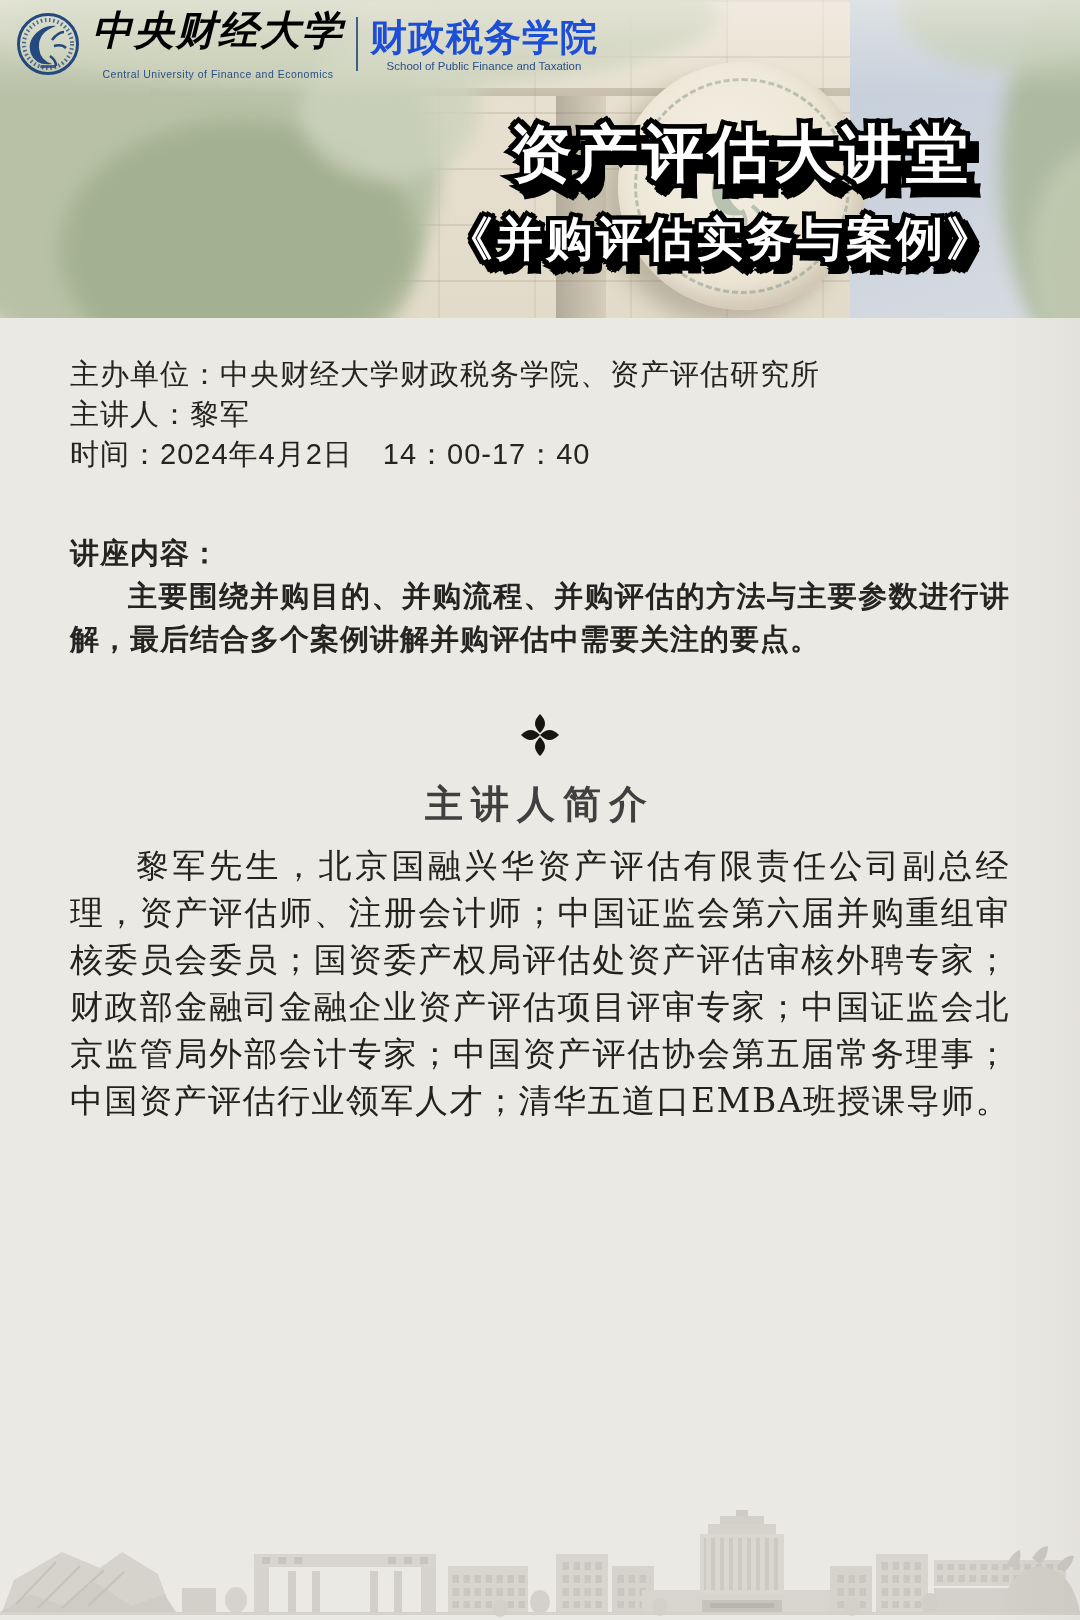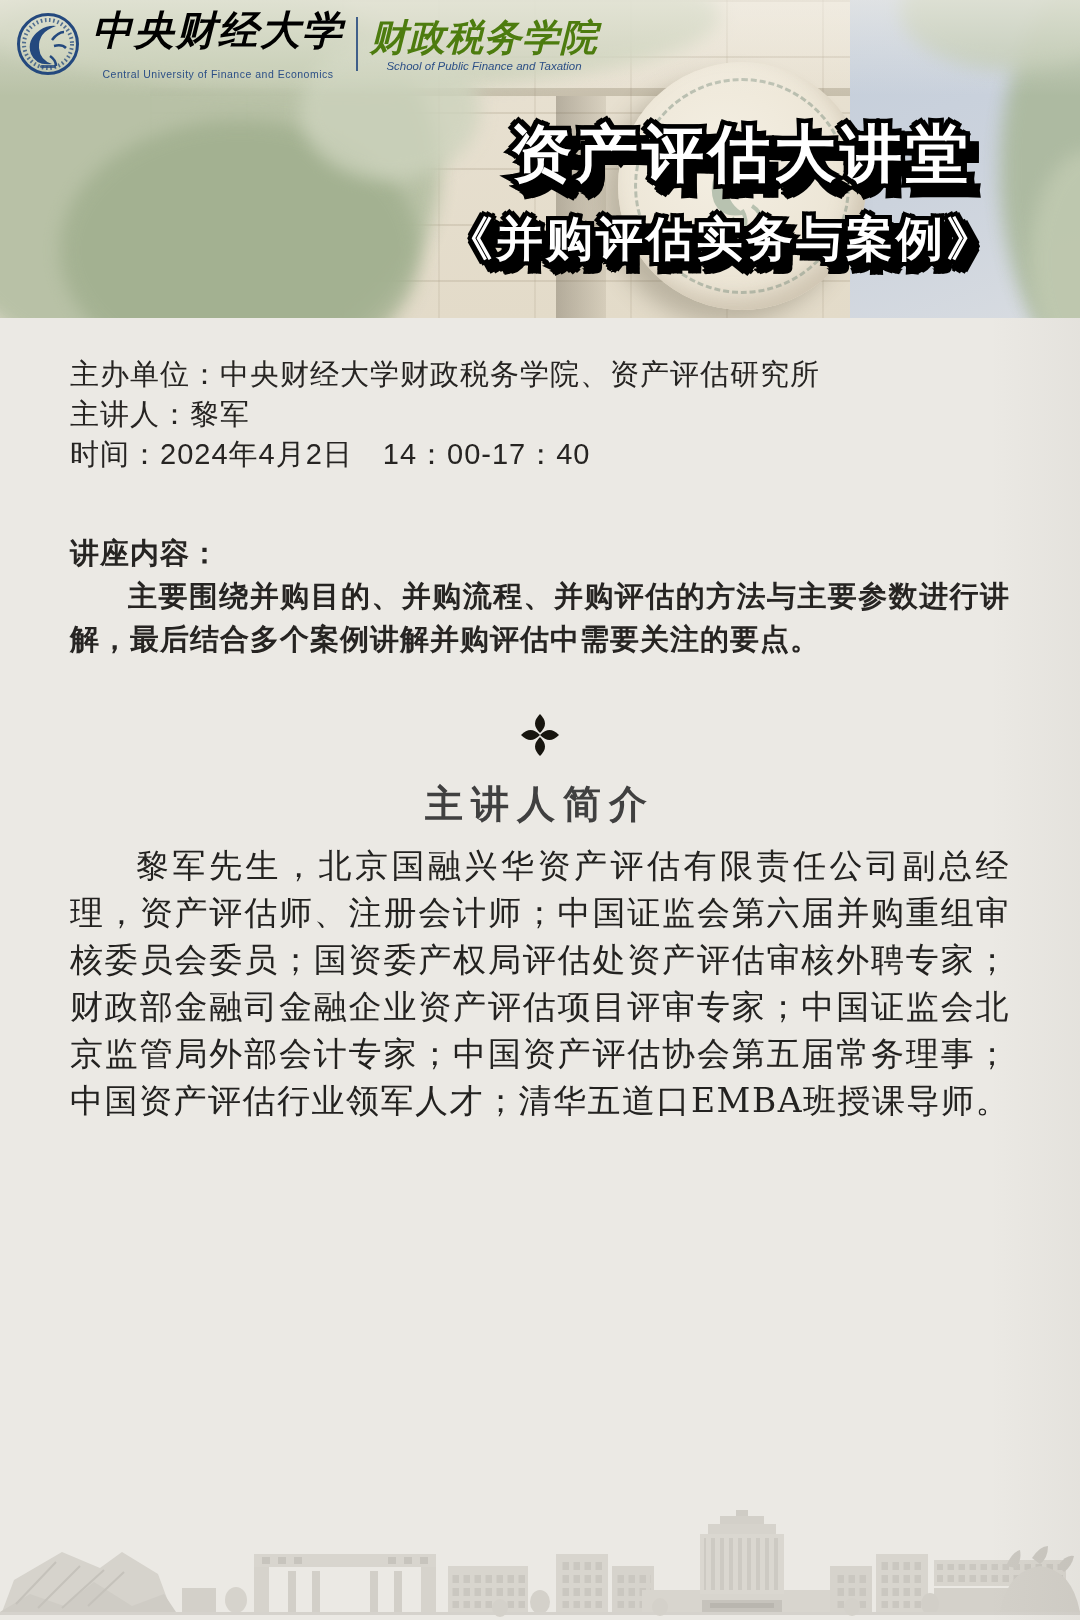--- a/index.html
+++ b/index.html
@@ -52,22 +52,22 @@
   .brand { position:absolute; left:16px; top:8px; display:flex; align-items:center; gap:12px; }
   .seal { width:64px; height:64px; flex:0 0 auto; }
   .brand-cufe { text-align:center; }
   .brand-cn {
     font-family: "DejaVu Serif", serif; font-style: italic; font-weight: bold;
     font-size: 40px; line-height: 44px; color: #000000; letter-spacing: 2px;
   }
   .brand-en { font-size: 10.5px; color:#2c4f86; letter-spacing:.5px; margin-top:16px; }
   .brand-divider { width:2px; height:54px; background:#24497e; opacity:.85; }
   .brand-school { text-align:center; }
-  .school-cn { font-size: 37px; line-height:42px; font-weight:bold; color:#4d7c0f; letter-spacing:1px;font-style:italic; }
-  .school-en { font-size: 11.5px; color:#2c4f86; margin-top:1px;font-style:italic; }
+  .school-cn { font-size: 37px; line-height:42px; font-weight:bold; color:#1d4ed8; letter-spacing:1px; }
+  .school-en { font-size: 11.5px; color:#2c4f86; margin-top:1px; }
 
   
   .title-wrap { position:absolute; left:0; width:972px; text-align:right; }
   .tw1 { top: 112px; }
   .tw2 { top: 208px; margin-left: 24px; }
   .tstack { position:relative; display:inline-block; white-space:nowrap;
             font-family:"DejaVu Serif", serif; font-weight:bold; }
   .tw1 .tstack { font-size:62px; letter-spacing:4px; }
   .tw2 .tstack { font-size:47px; letter-spacing:3px; }
   .tlayer { position:absolute; left:0; top:0; color:#000; }

